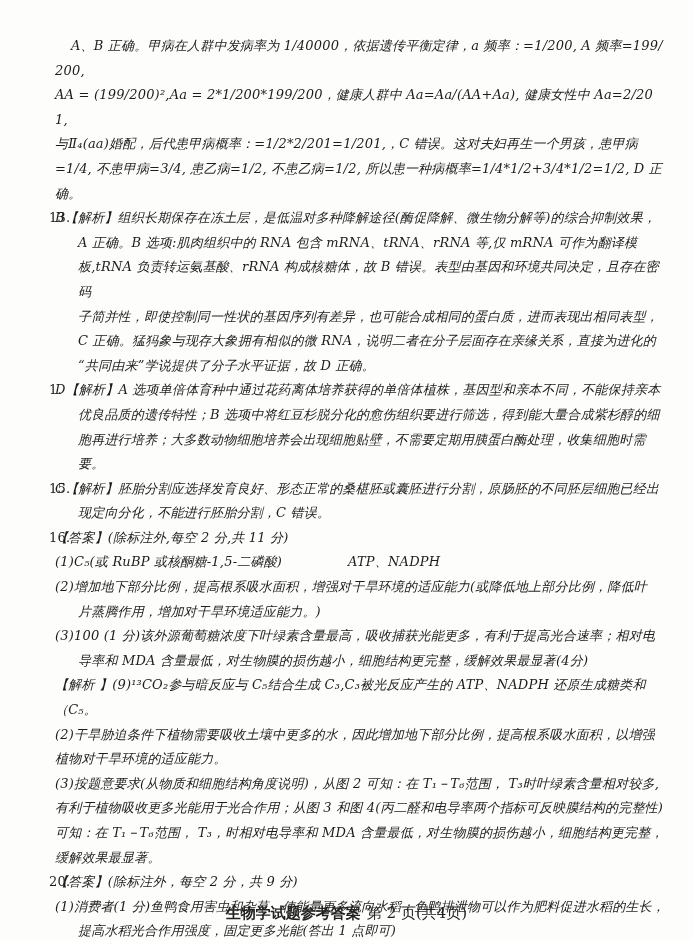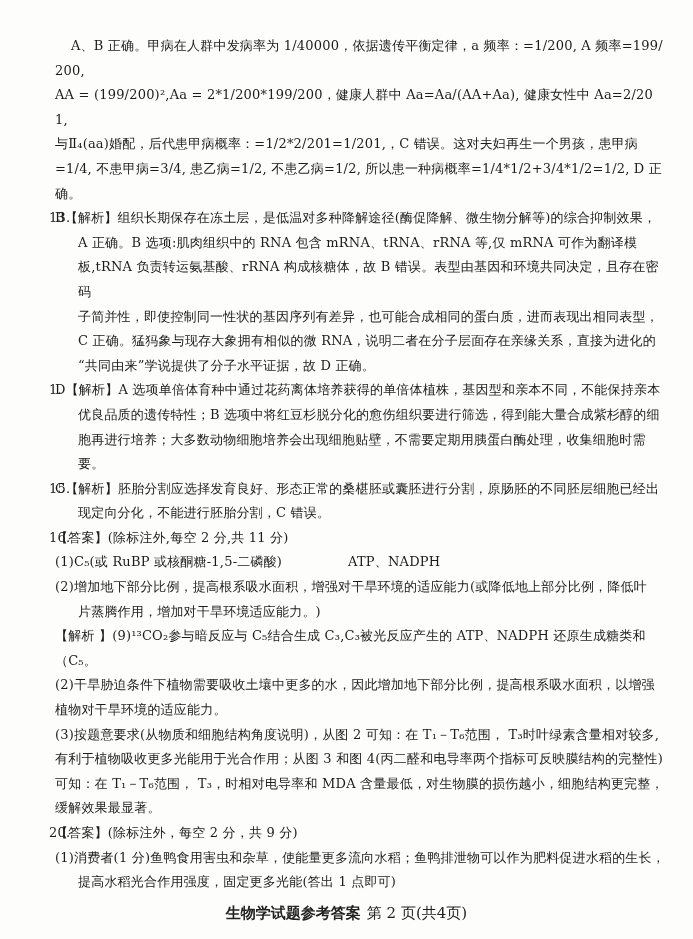--- a/index.html
+++ b/index.html
@@ -18,21 +18,21 @@
   }
   .content {
     position: absolute;
     top: 34px; left: 33px;
     width: 632px;
     font-size: 13px;
     line-height: 24.6px;
     letter-spacing: 0.2px;
   }
   .blk { margin: 0; }
-  .txt { display: block; white-space: pre-wrap; word-break: break-all; }
+  .txt { display: block; white-space: pre-wrap; word-break: break-all; font-style: italic; }
   
   .cont .txt { padding-left: 22px; text-indent: 16px; }
   
   .item { position: relative; }
   .item .num { position: absolute; left: 16px; top: 0; }
   .item .txt { padding-left: 45px; text-indent: -23px; }
   
   .flat .txt { padding-left: 22px; text-indent: 0; }
   
   .hang .txt { padding-left: 45px; text-indent: -23px; }
@@ -90,20 +90,24 @@
       <span class="txt">【答案】(除标注外,每空 2 分,共 11 分)</span>
     </div>
 
     <div class="blk hang">
       <span class="txt">(1)C₅(或 RuBP 或核酮糖-1,5-二磷酸)　　　　　ATP、NADPH</span>
     </div>
     <div class="blk hang">
       <span class="txt">(2)增加地下部分比例，提高根系吸水面积，增强对干旱环境的适应能力(或降低地上部分比例，降低叶
 片蒸腾作用，增加对干旱环境适应能力。)</span>
     </div>
+    <div class="blk hang">
+      <span class="txt">(3)100 (1 分)该外源葡萄糖浓度下叶绿素含量最高，吸收捕获光能更多，有利于提高光合速率；相对电
+导率和 MDA 含量最低，对生物膜的损伤越小，细胞结构更完整，缓解效果最显著(4分)</span>
+    </div>
 
     <div class="blk flat">
       <span class="txt">【解析 】(9)¹³CO₂参与暗反应与 C₅结合生成 C₃,C₃被光反应产生的 ATP、NADPH 还原生成糖类和
 （C₅。</span>
     </div>
     <div class="blk flat">
       <span class="txt">(2)干旱胁迫条件下植物需要吸收土壤中更多的水，因此增加地下部分比例，提高根系吸水面积，以增强
 植物对干旱环境的适应能力。</span>
     </div>
     <div class="blk flat">

